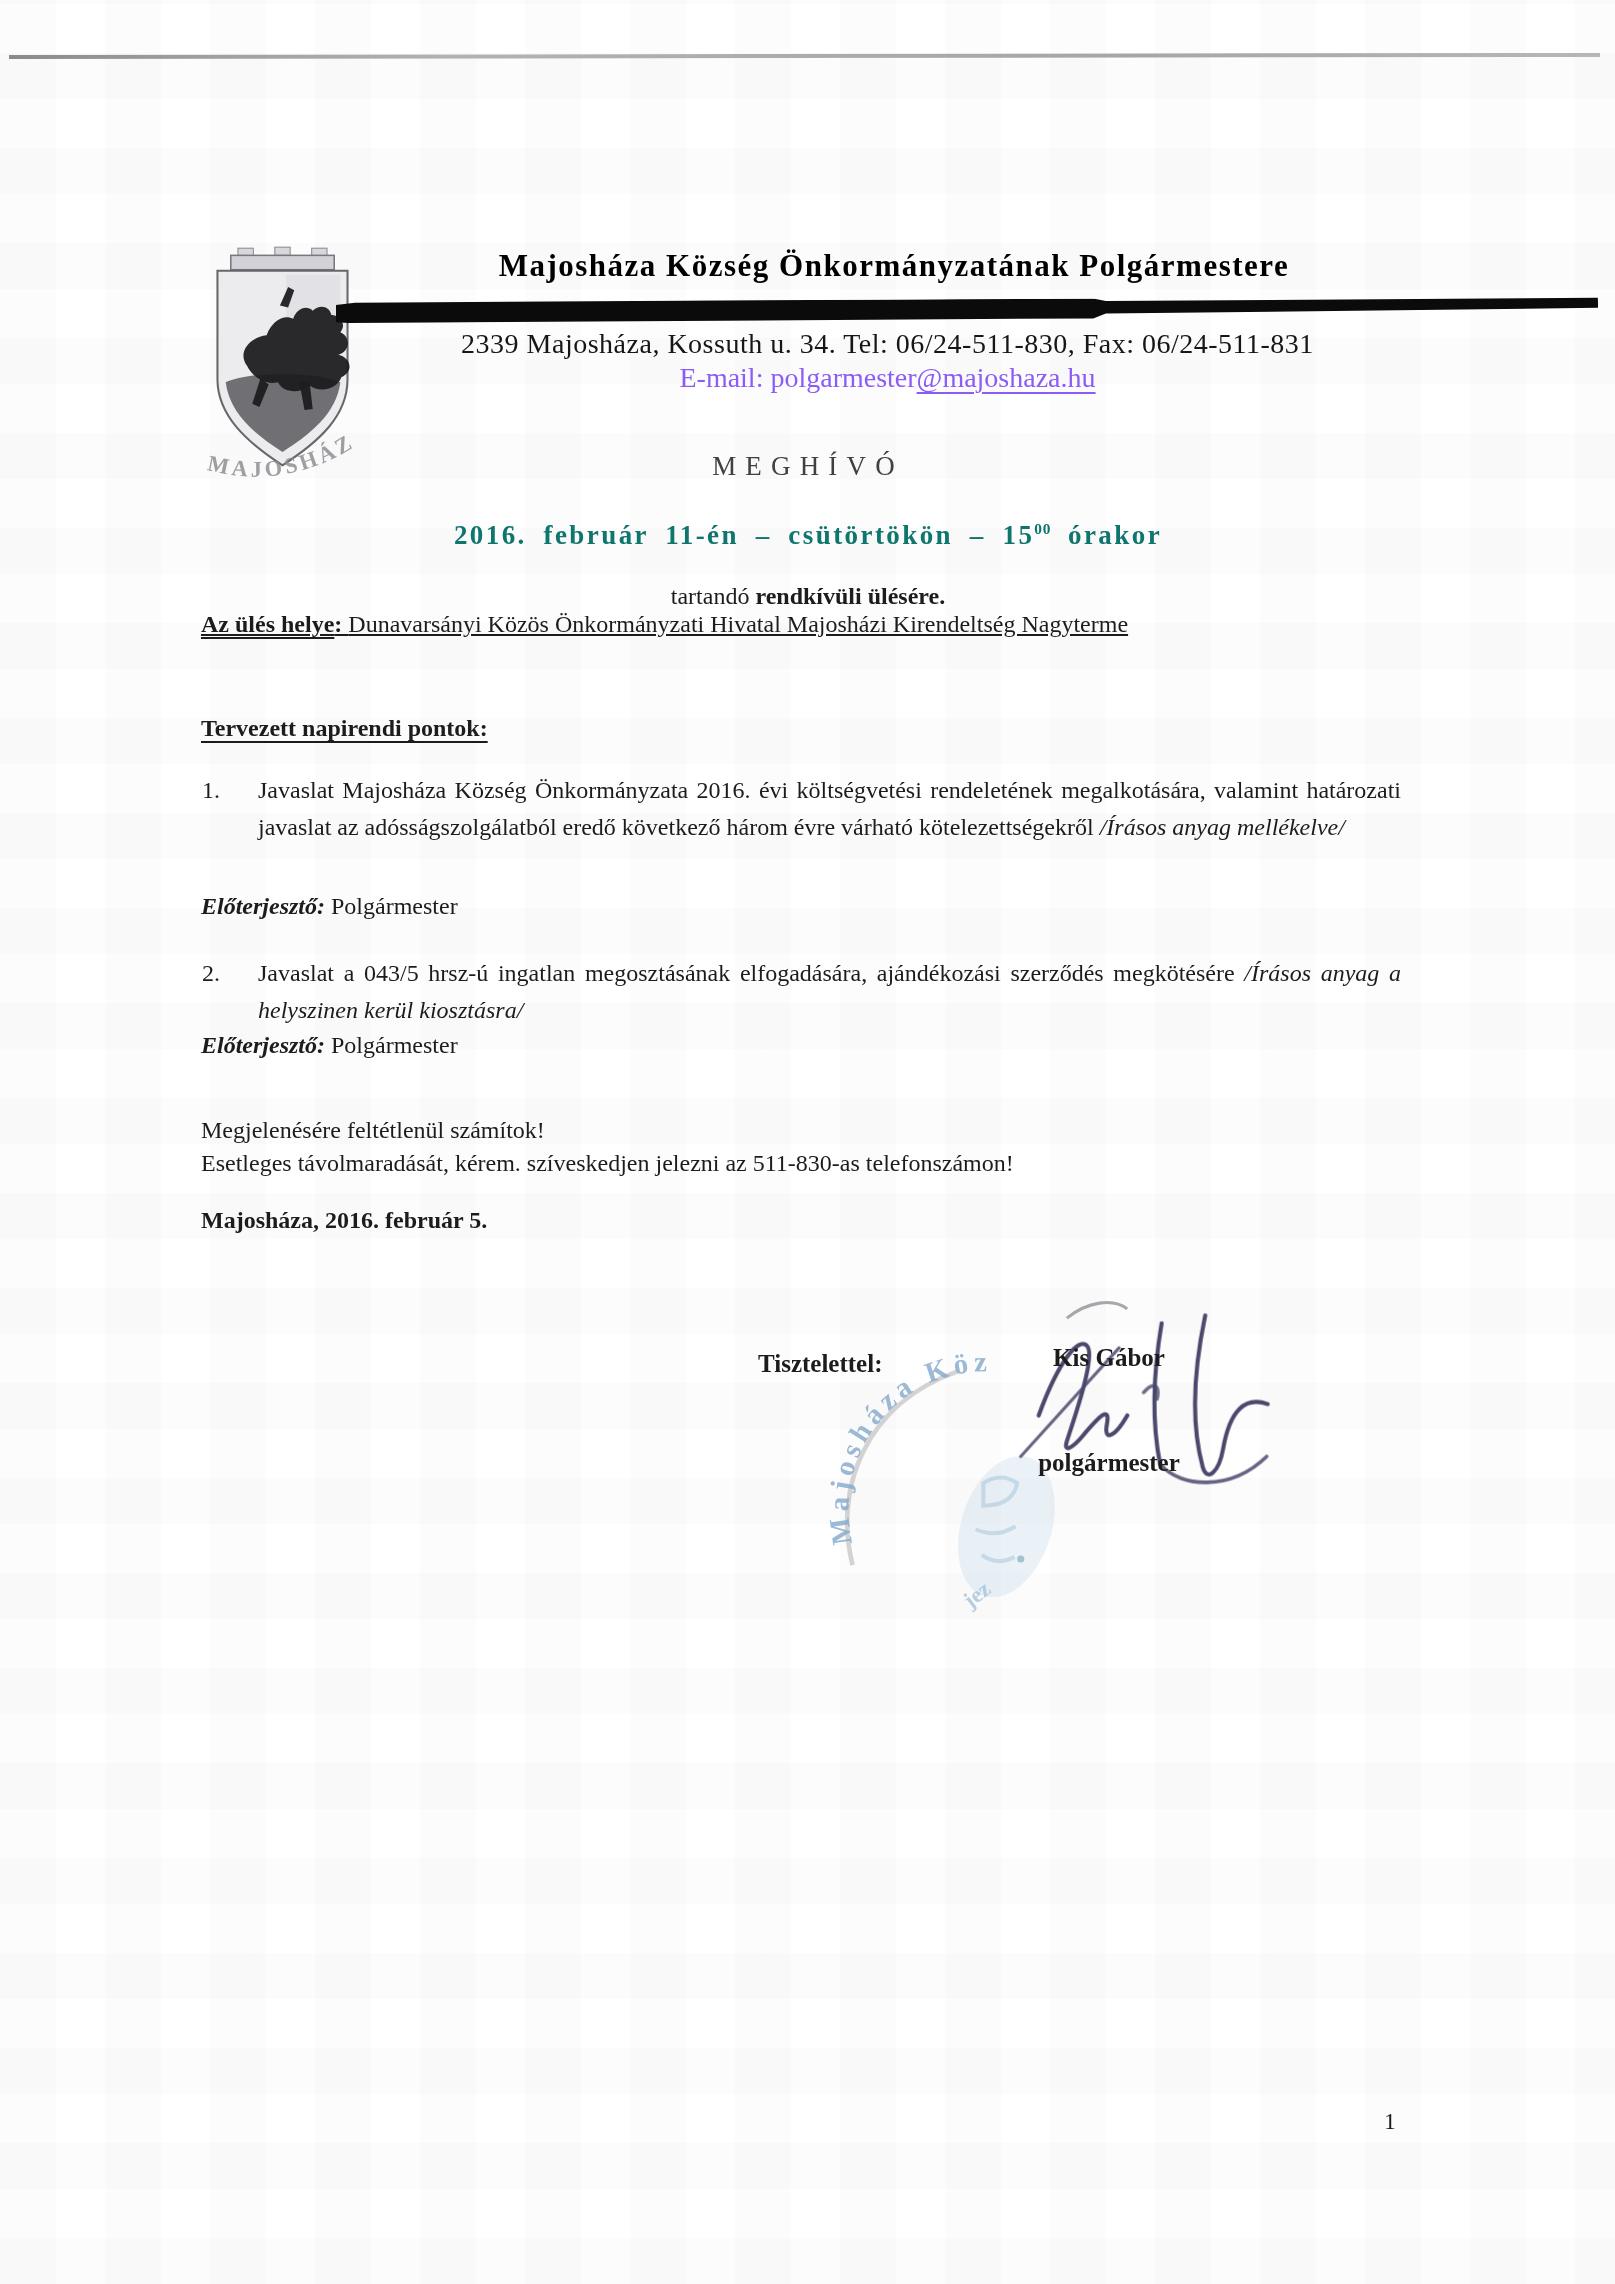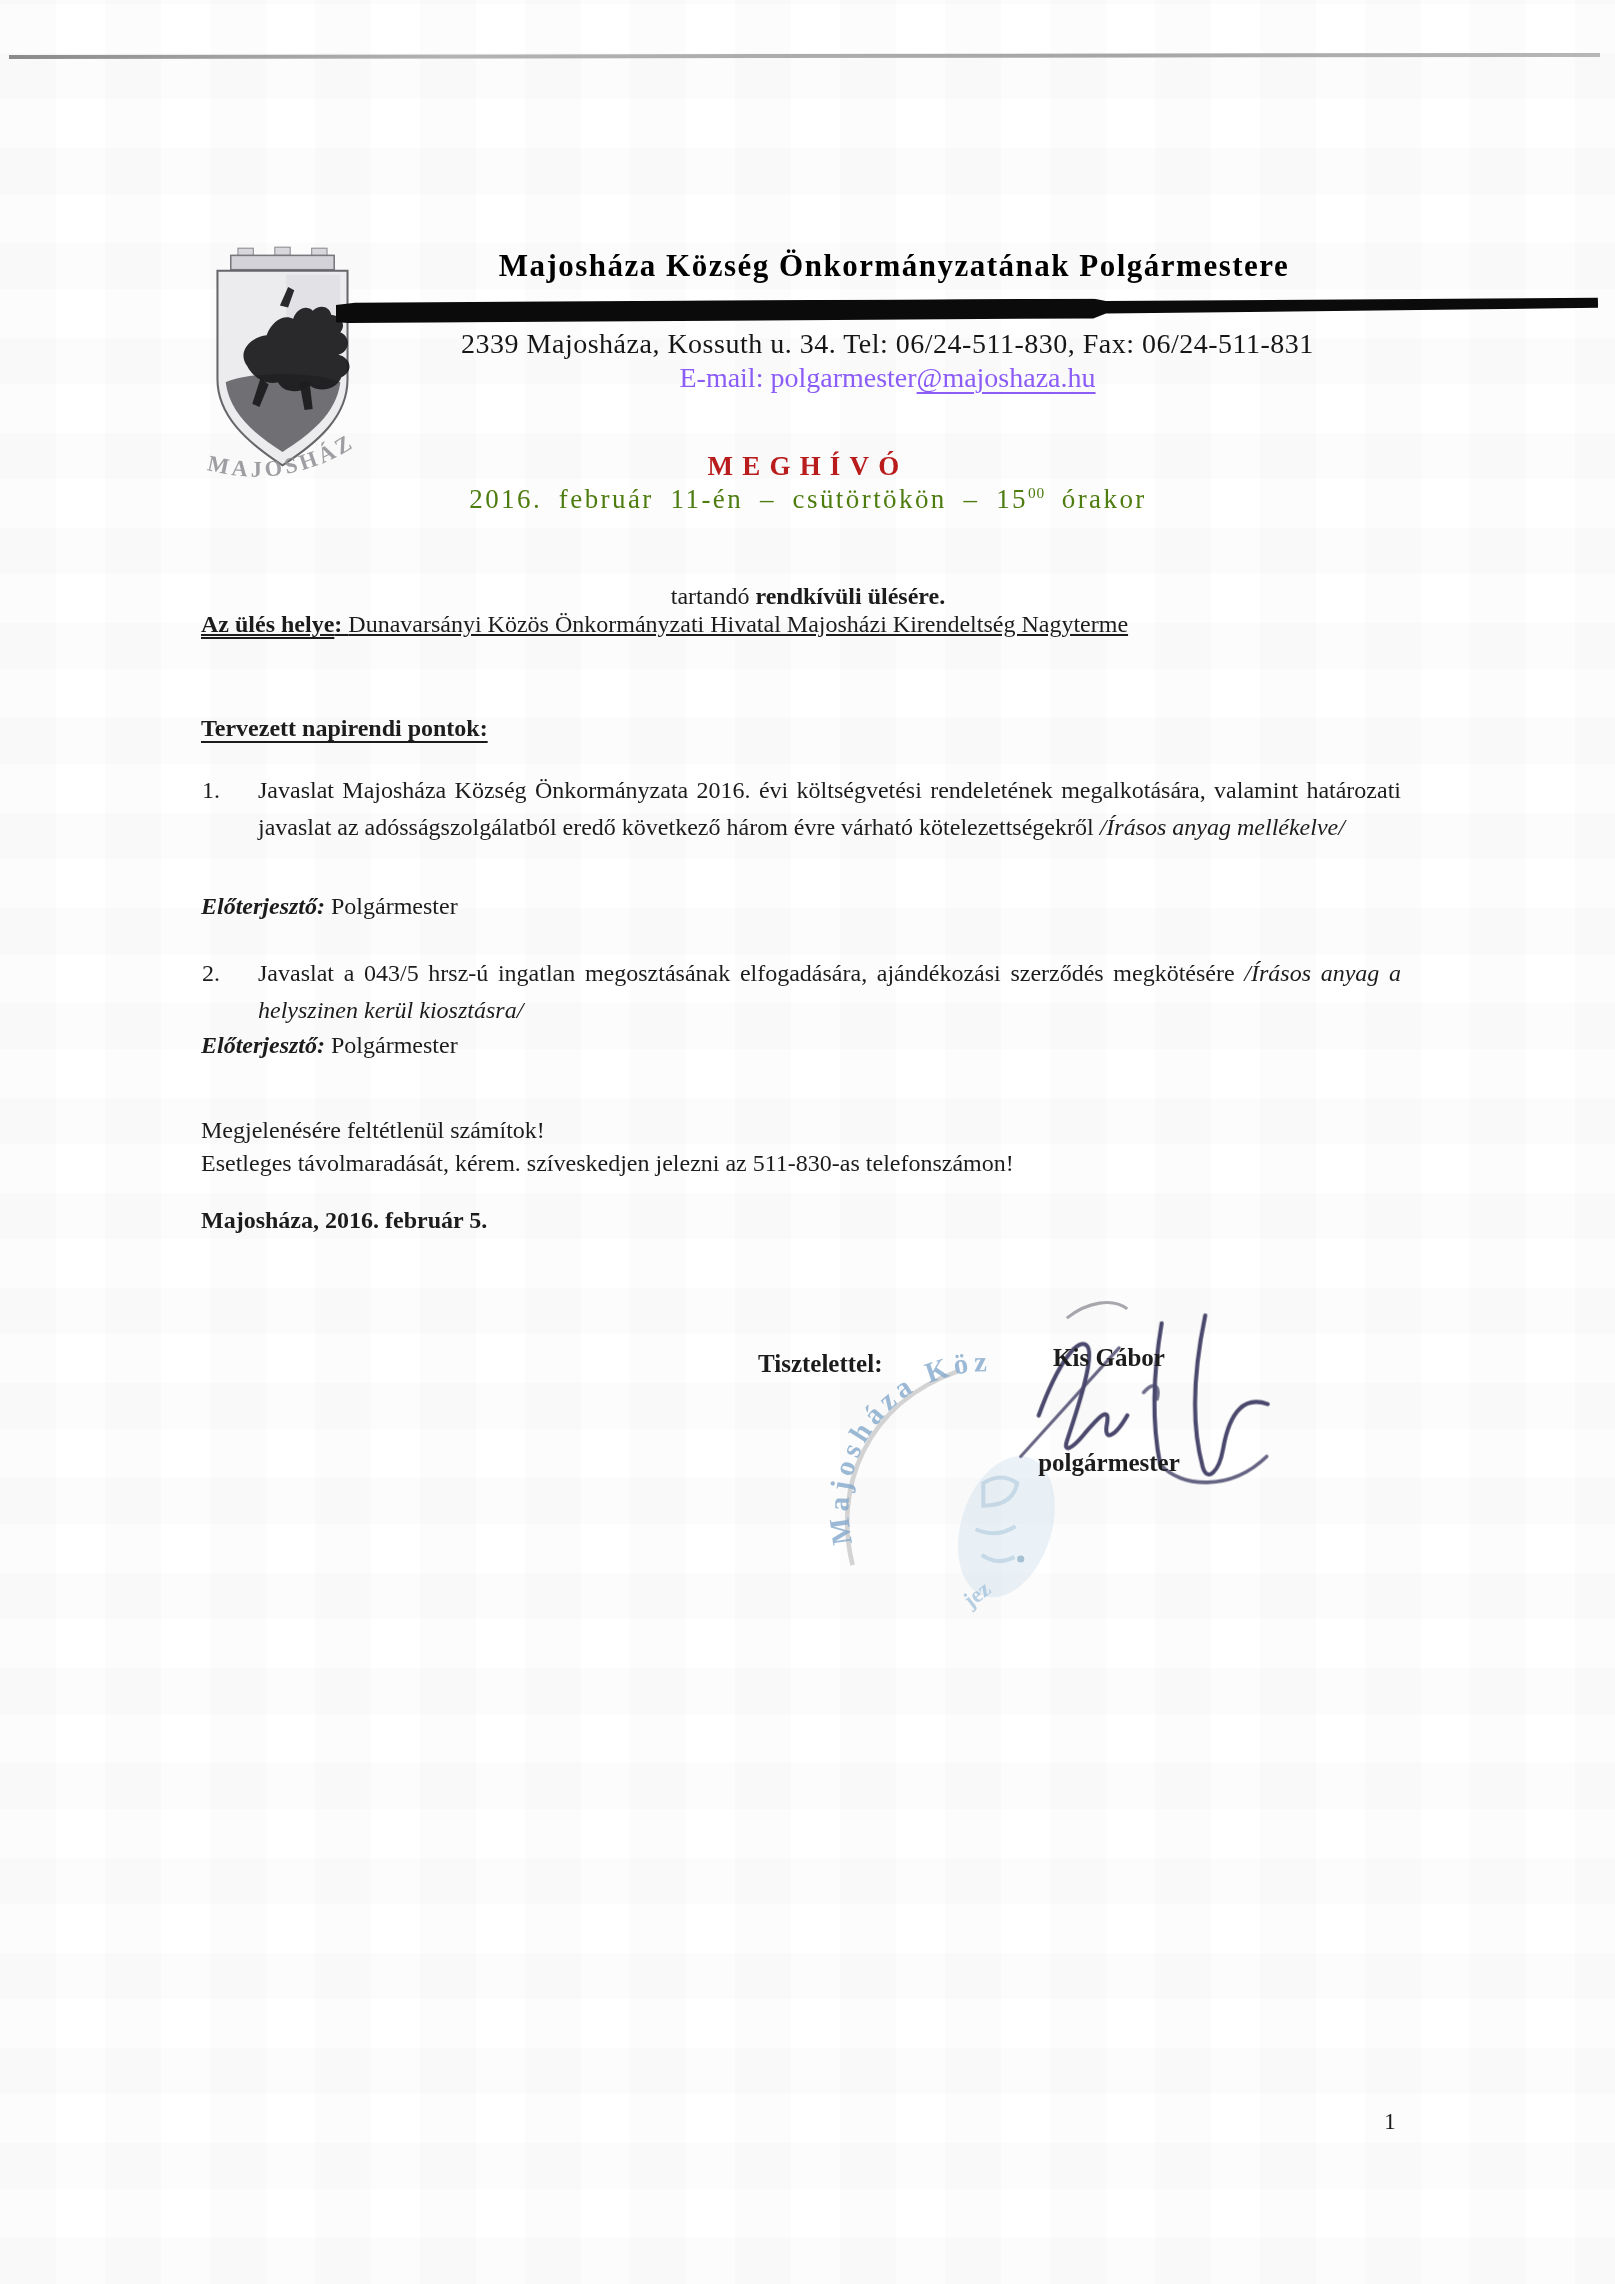--- a/index.html
+++ b/index.html
@@ -37,22 +37,22 @@
   .org-address{
     position:absolute;left:318px;top:328px;width:1139px;
     text-align:center;font-size:28px;letter-spacing:0.5px;white-space:nowrap;color:#161616;
   }
   .org-email{
     position:absolute;left:318px;top:362px;width:1139px;
     text-align:center;font-size:28px;color:#8b5cf6;
   }
   .org-email .u{text-decoration:underline;text-decoration-thickness:2.1px;text-underline-offset:4.6px;}
   .centerblock{position:absolute;left:205px;width:1206px;text-align:center;}
-  .meghivo{top:451px;font-weight:bold;font-size:27px;letter-spacing:0.34em;color:#b91c1c;}
-  .datetime{top:484px;font-weight:normal;font-size:27px;letter-spacing:0.09em;word-spacing:0.28em;color:#4d7c0f;white-space:nowrap;}
+  .meghivo{top:451px;font-weight:normal;font-size:27px;letter-spacing:0.34em;color:#404040;}
+  .datetime{top:520px;font-weight:bold;font-size:27px;letter-spacing:0.09em;word-spacing:0.28em;color:#0f766e;white-space:nowrap;}
   .datetime sup{font-size:15.4px;letter-spacing:0.05em;vertical-align:super;line-height:0;}
   .subtitle{top:583px;font-size:24px;}
   .subtitle b{font-weight:bold;margin-top:38px;}
   .leftblock{position:absolute;left:201px;width:1201px;font-size:24px;}
   .location{top:611px;white-space:nowrap;text-decoration:underline;}
   .lbl-bold-underline{font-weight:bold;text-decoration:underline;text-decoration-thickness:2.1px;text-underline-offset:5.1px;}
   .agenda-h{top:715px;font-weight:bold;text-decoration:underline;text-decoration-thickness:2.1px;text-underline-offset:5.1px;width:auto;}
   .agenda-item{
     position:absolute;left:201px;width:1200px;padding-left:57px;box-sizing:border-box;
     font-size:24px;line-height:1.55;text-align:justify;

